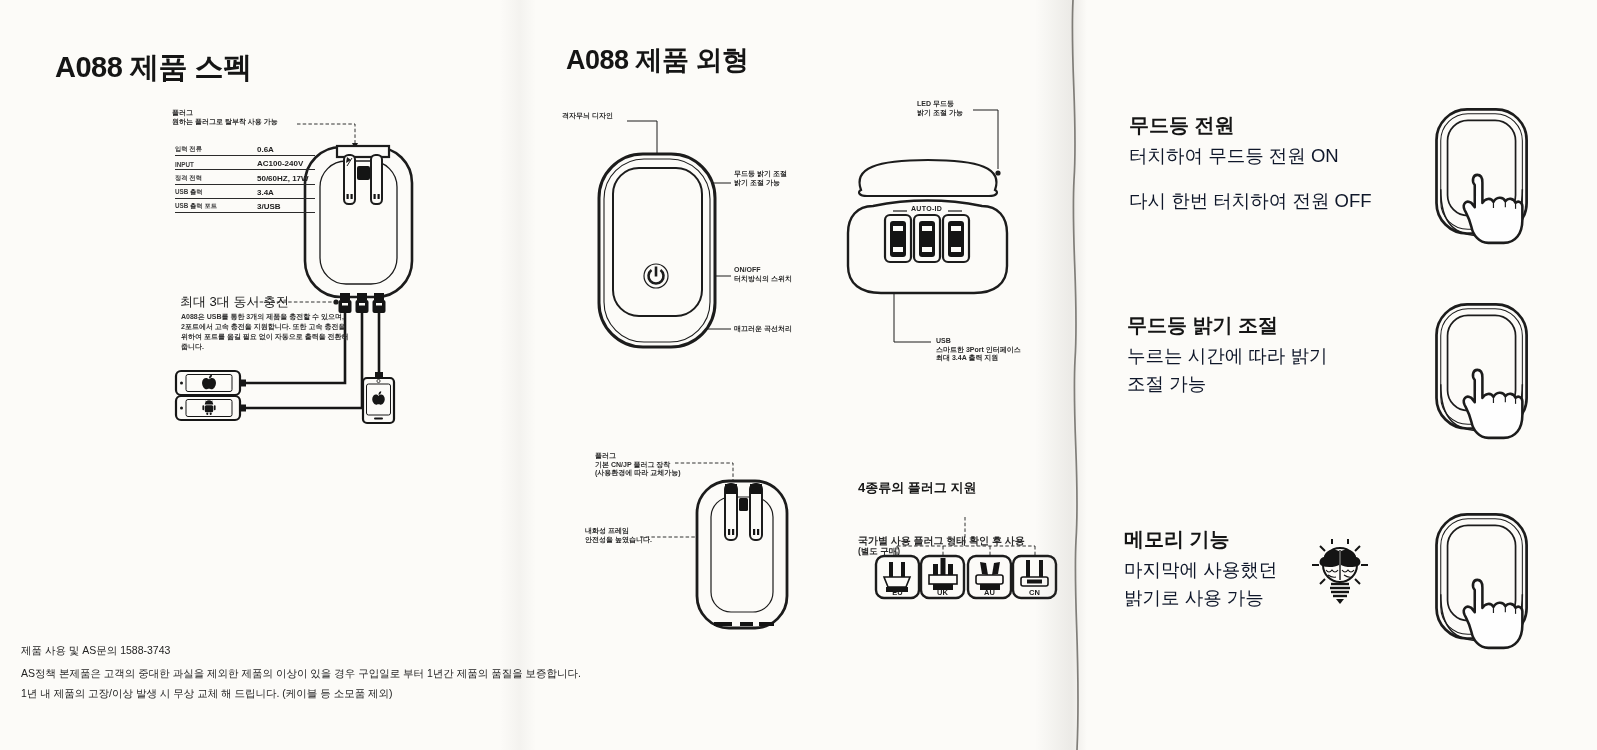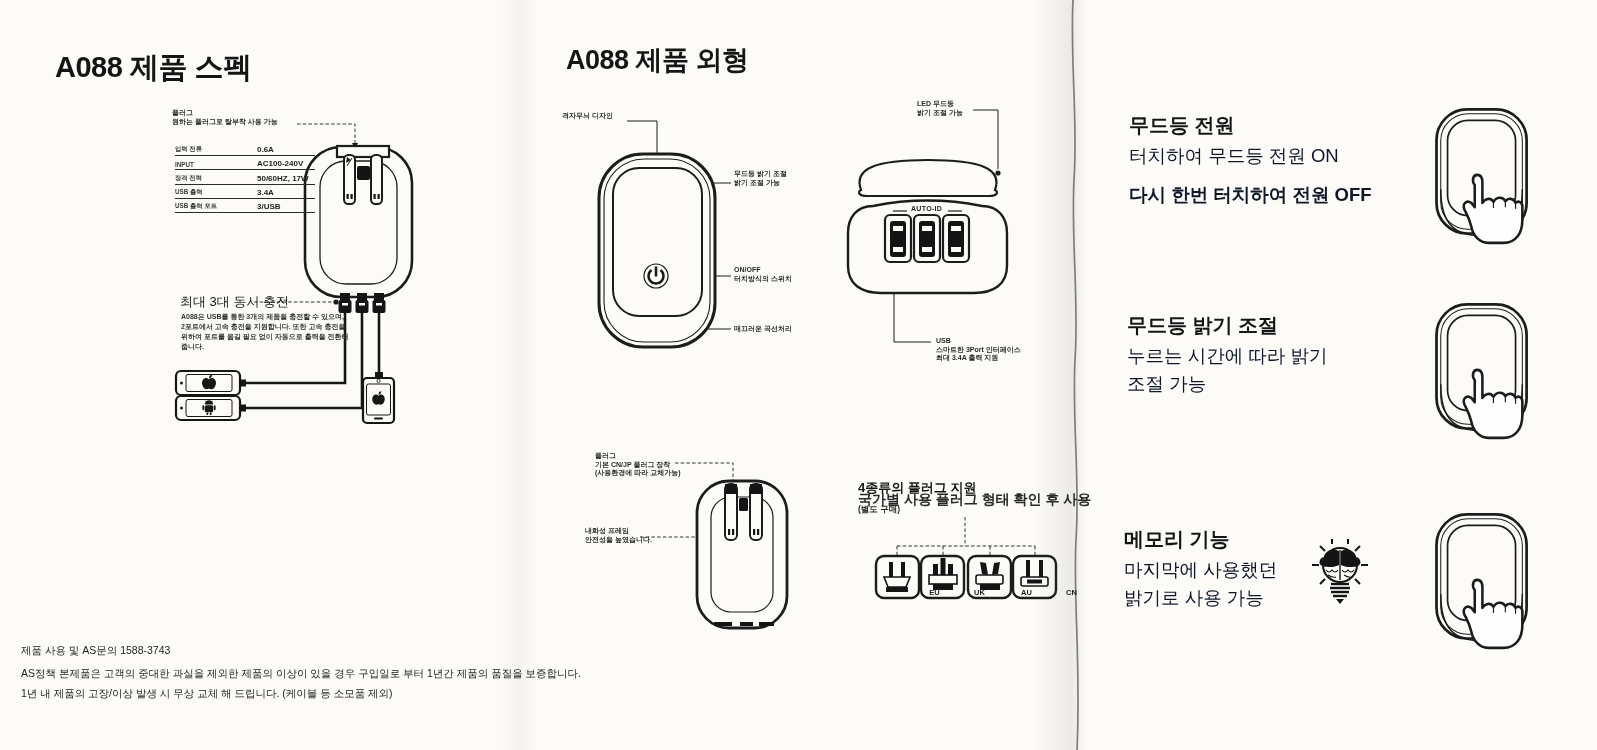--- a/index.html
+++ b/index.html
@@ -19,21 +19,21 @@
     border-bottom:1.4px solid #2b2b2b;padding:1px 0 1px 0;height:11.2px;}
   .spec-label{font-size:6.3px;font-weight:700;color:#3a3a3a;transform-origin:left bottom;}
   .spec-value{font-size:8px;font-weight:700;color:#222;width:58px;text-align:left;}
   
   .foot{font-size:10.5px;color:#222;}
   
   .r-head{font-size:20px;font-weight:700;color:#151515;}
   .r-line{font-size:18.5px;color:#0f172a;}
   
   .crease-soft{position:absolute;top:0;height:750px;pointer-events:none;}
-  .plug-label{position:absolute;width:43px;text-align:center;font-size:7.5px;font-weight:700;color:#1a1a1a;padding-left:37px;}
+  .plug-label{position:absolute;width:43px;text-align:center;font-size:7.5px;font-weight:700;color:#1a1a1a;}
 </style>
 </head>
 <body>
 
 <div class="page">
 
   <svg class="art" width="1597" height="750" viewBox="0 0 1597 750">
     <defs>
       <g id="applelogo">
         <path d="M0,-4.5 C-1.5,-6.5 -4,-6.5 -5.5,-5 C-7.5,-3 -7.5,1 -5.5,3.4 C-4.5,4.7 -3,5.6 -1.5,5 C-1,4.8 1,4.8 1.5,5 C3,5.6 4.5,4.7 5.5,3.4 C7.5,1 7.5,-3 5.5,-5 C4,-6.5 1.5,-6.5 0,-4.5 Z" fill="#161616"></path>
@@ -348,34 +348,34 @@
     <div class="tiny">(사용환경에 따라 교체가능)</div>
   </div>
 
   <div class="abs" style="left:585px;top:527px;">
     <div class="tiny">내화성 프레임</div>
     <div class="tiny">안전성을 높였습니다.</div>
   </div>
 
   <div class="abs" style="left:858px;top:482px;">
     <div style="font-size:13px;font-weight:700;color:#161616;line-height:11.5px;">4종류의 플러그 지원</div>
-    <div style="font-size:14px;font-weight:700;color:#2a2a2a;line-height:10.5px;">국가별 사용 플러그 형태 확인 후 사용</div>
+    <div style="font-size:10px;font-weight:700;color:#2a2a2a;line-height:10.5px;margin-top:42px;">국가별 사용 플러그 형태 확인 후 사용</div>
     <div style="font-size:8.5px;font-weight:700;color:#2a2a2a;line-height:10.5px;">(별도 구매)</div>
   </div>
 
   <div class="plug-label" style="left:876px;top:588px;">EU</div>
   <div class="plug-label" style="left:921px;top:588px;">UK</div>
   <div class="plug-label" style="left:968px;top:588px;">AU</div>
   <div class="plug-label" style="left:1013px;top:588px;">CN</div>
 
 
   <div class="abs" style="left:1129px;top:112px;">
     <div class="r-head">무드등 전원</div>
     <div class="r-line" style="margin-top:4px;">터치하여 무드등 전원 ON</div>
-    <div class="r-line" style="margin-top:14px;font-weight:bold;">다시 한번 터치하여 전원 OFF</div>
+    <div class="r-line" style="margin-top:20px;">다시 한번 터치하여 전원 OFF</div>
   </div>
 
   <div class="abs" style="left:1127px;top:312px;">
     <div class="r-head">무드등 밝기 조절</div>
     <div class="r-line" style="margin-top:4px;">누르는 시간에 따라 밝기</div>
     <div class="r-line" style="margin-top:3px;">조절 가능</div>
   </div>
 
   <div class="abs" style="left:1124px;top:526px;">
     <div class="r-head">메모리 기능</div>

